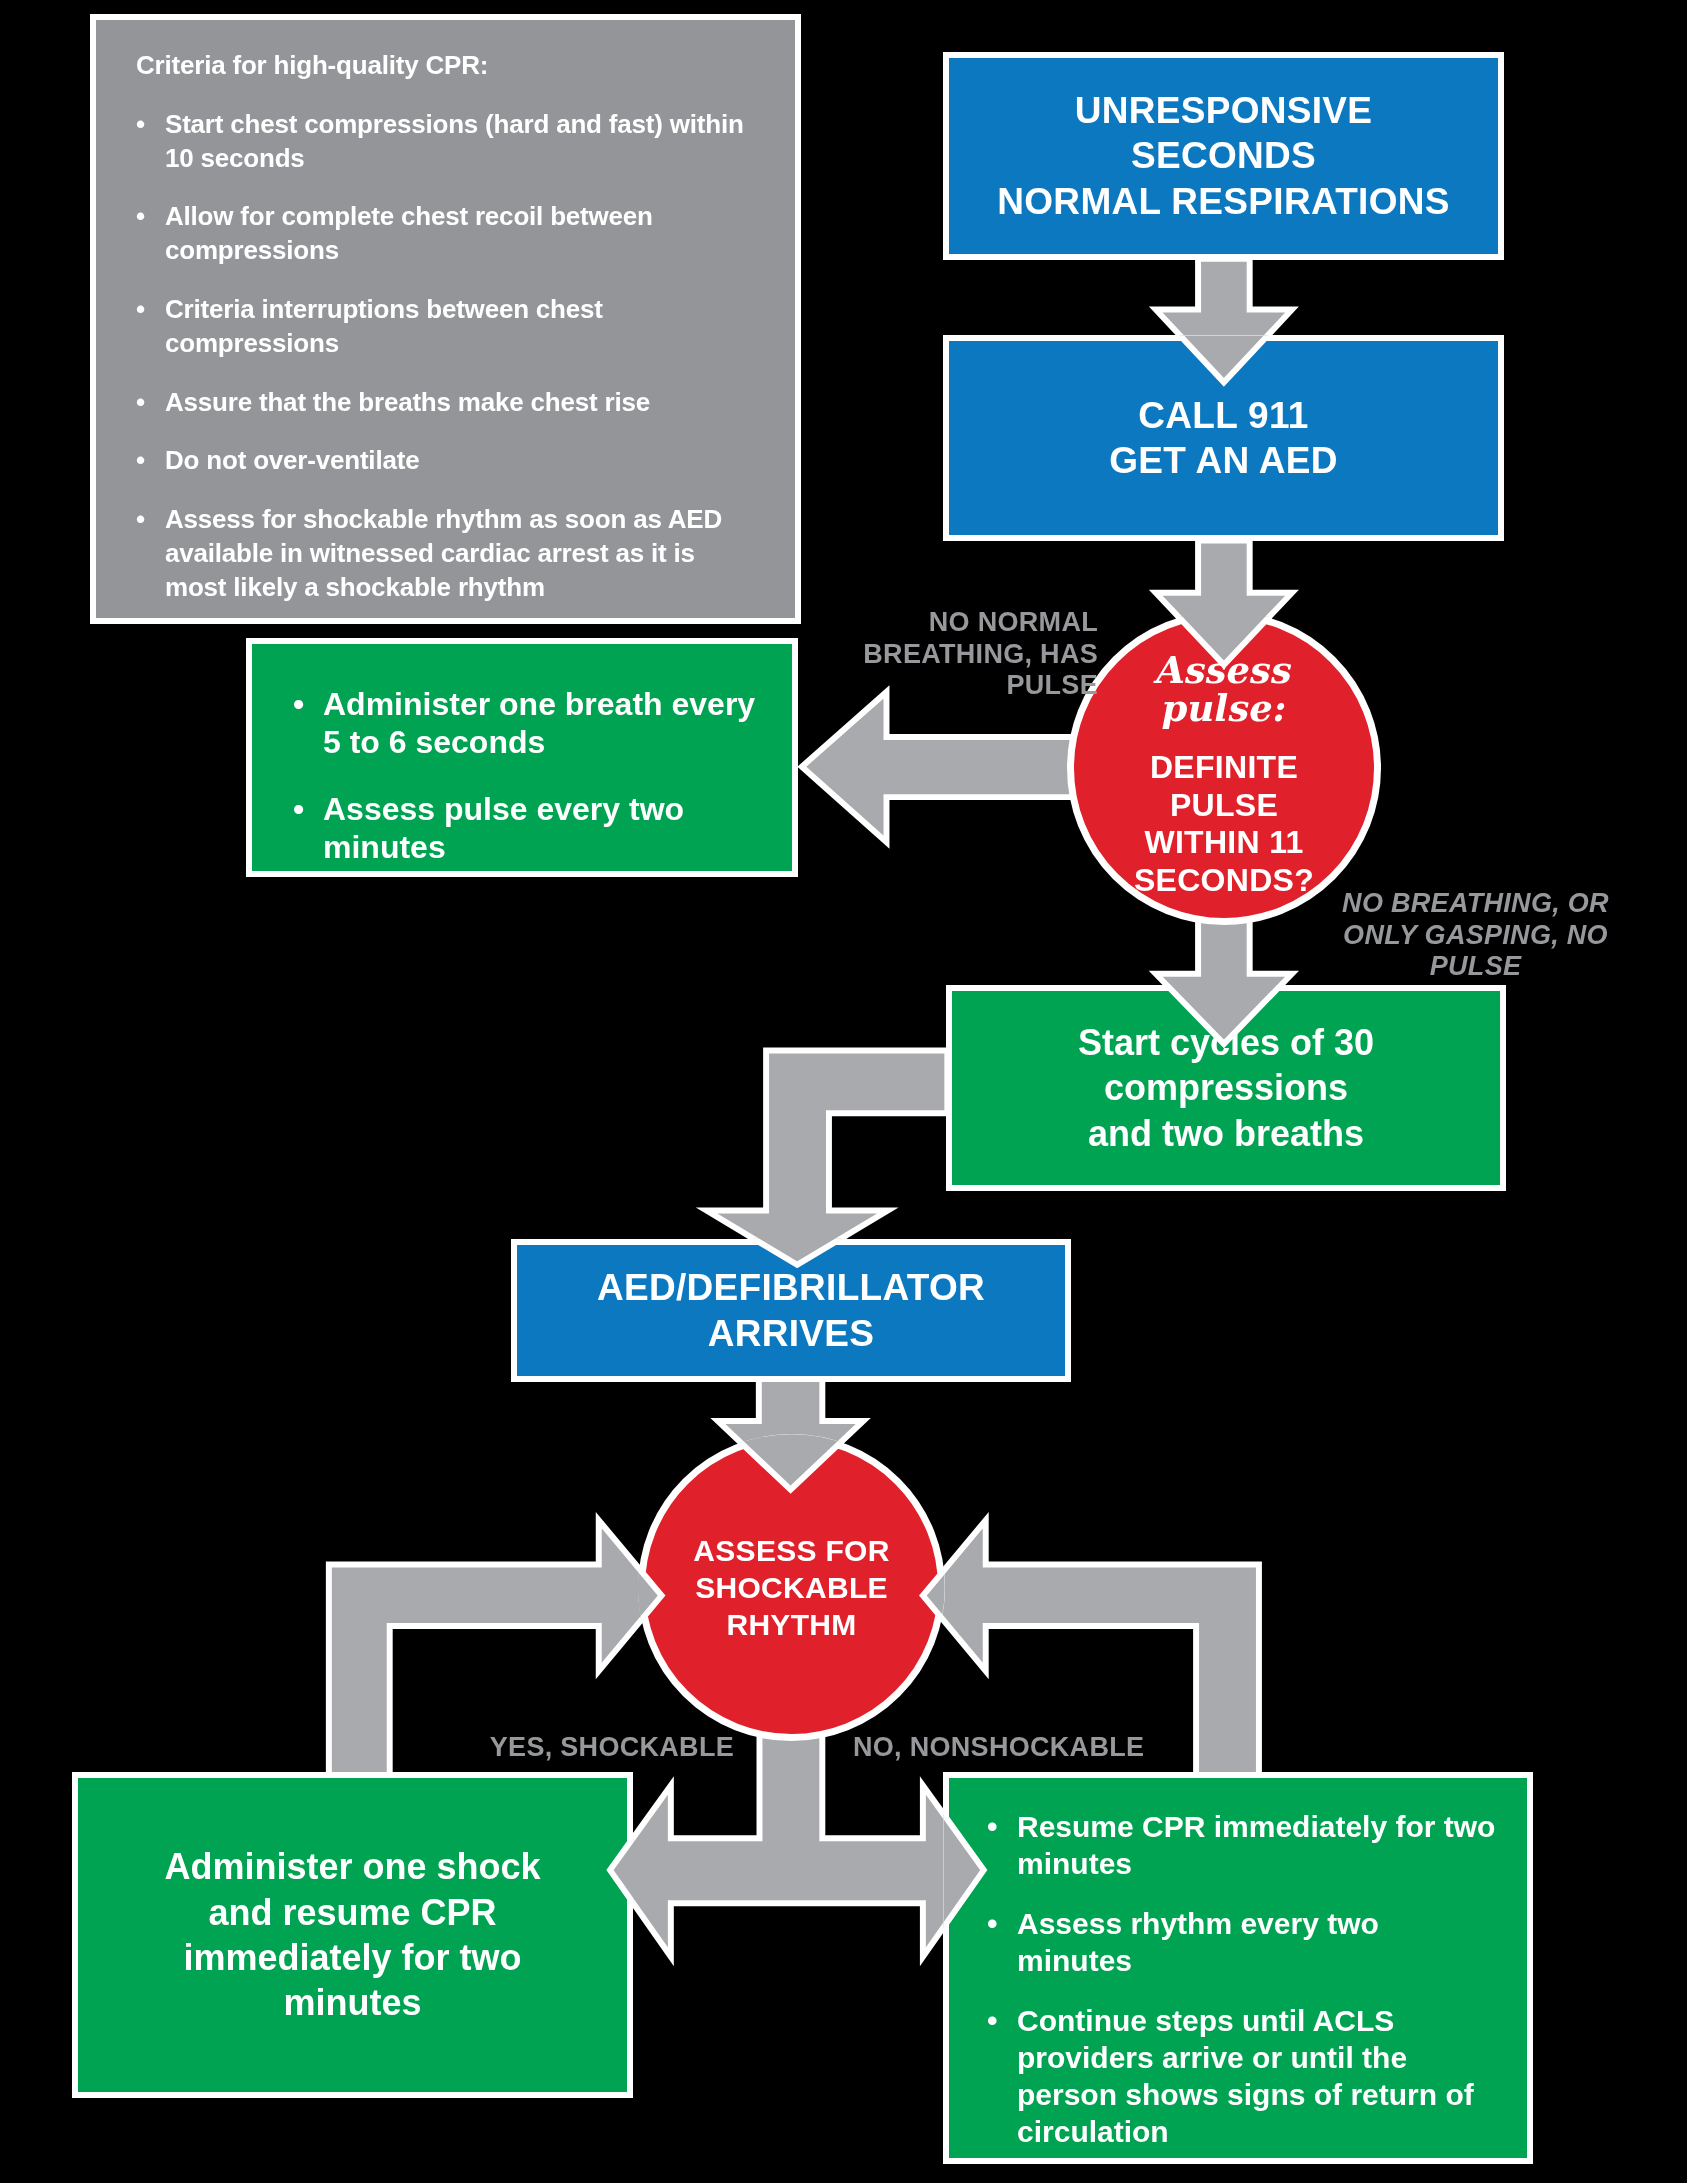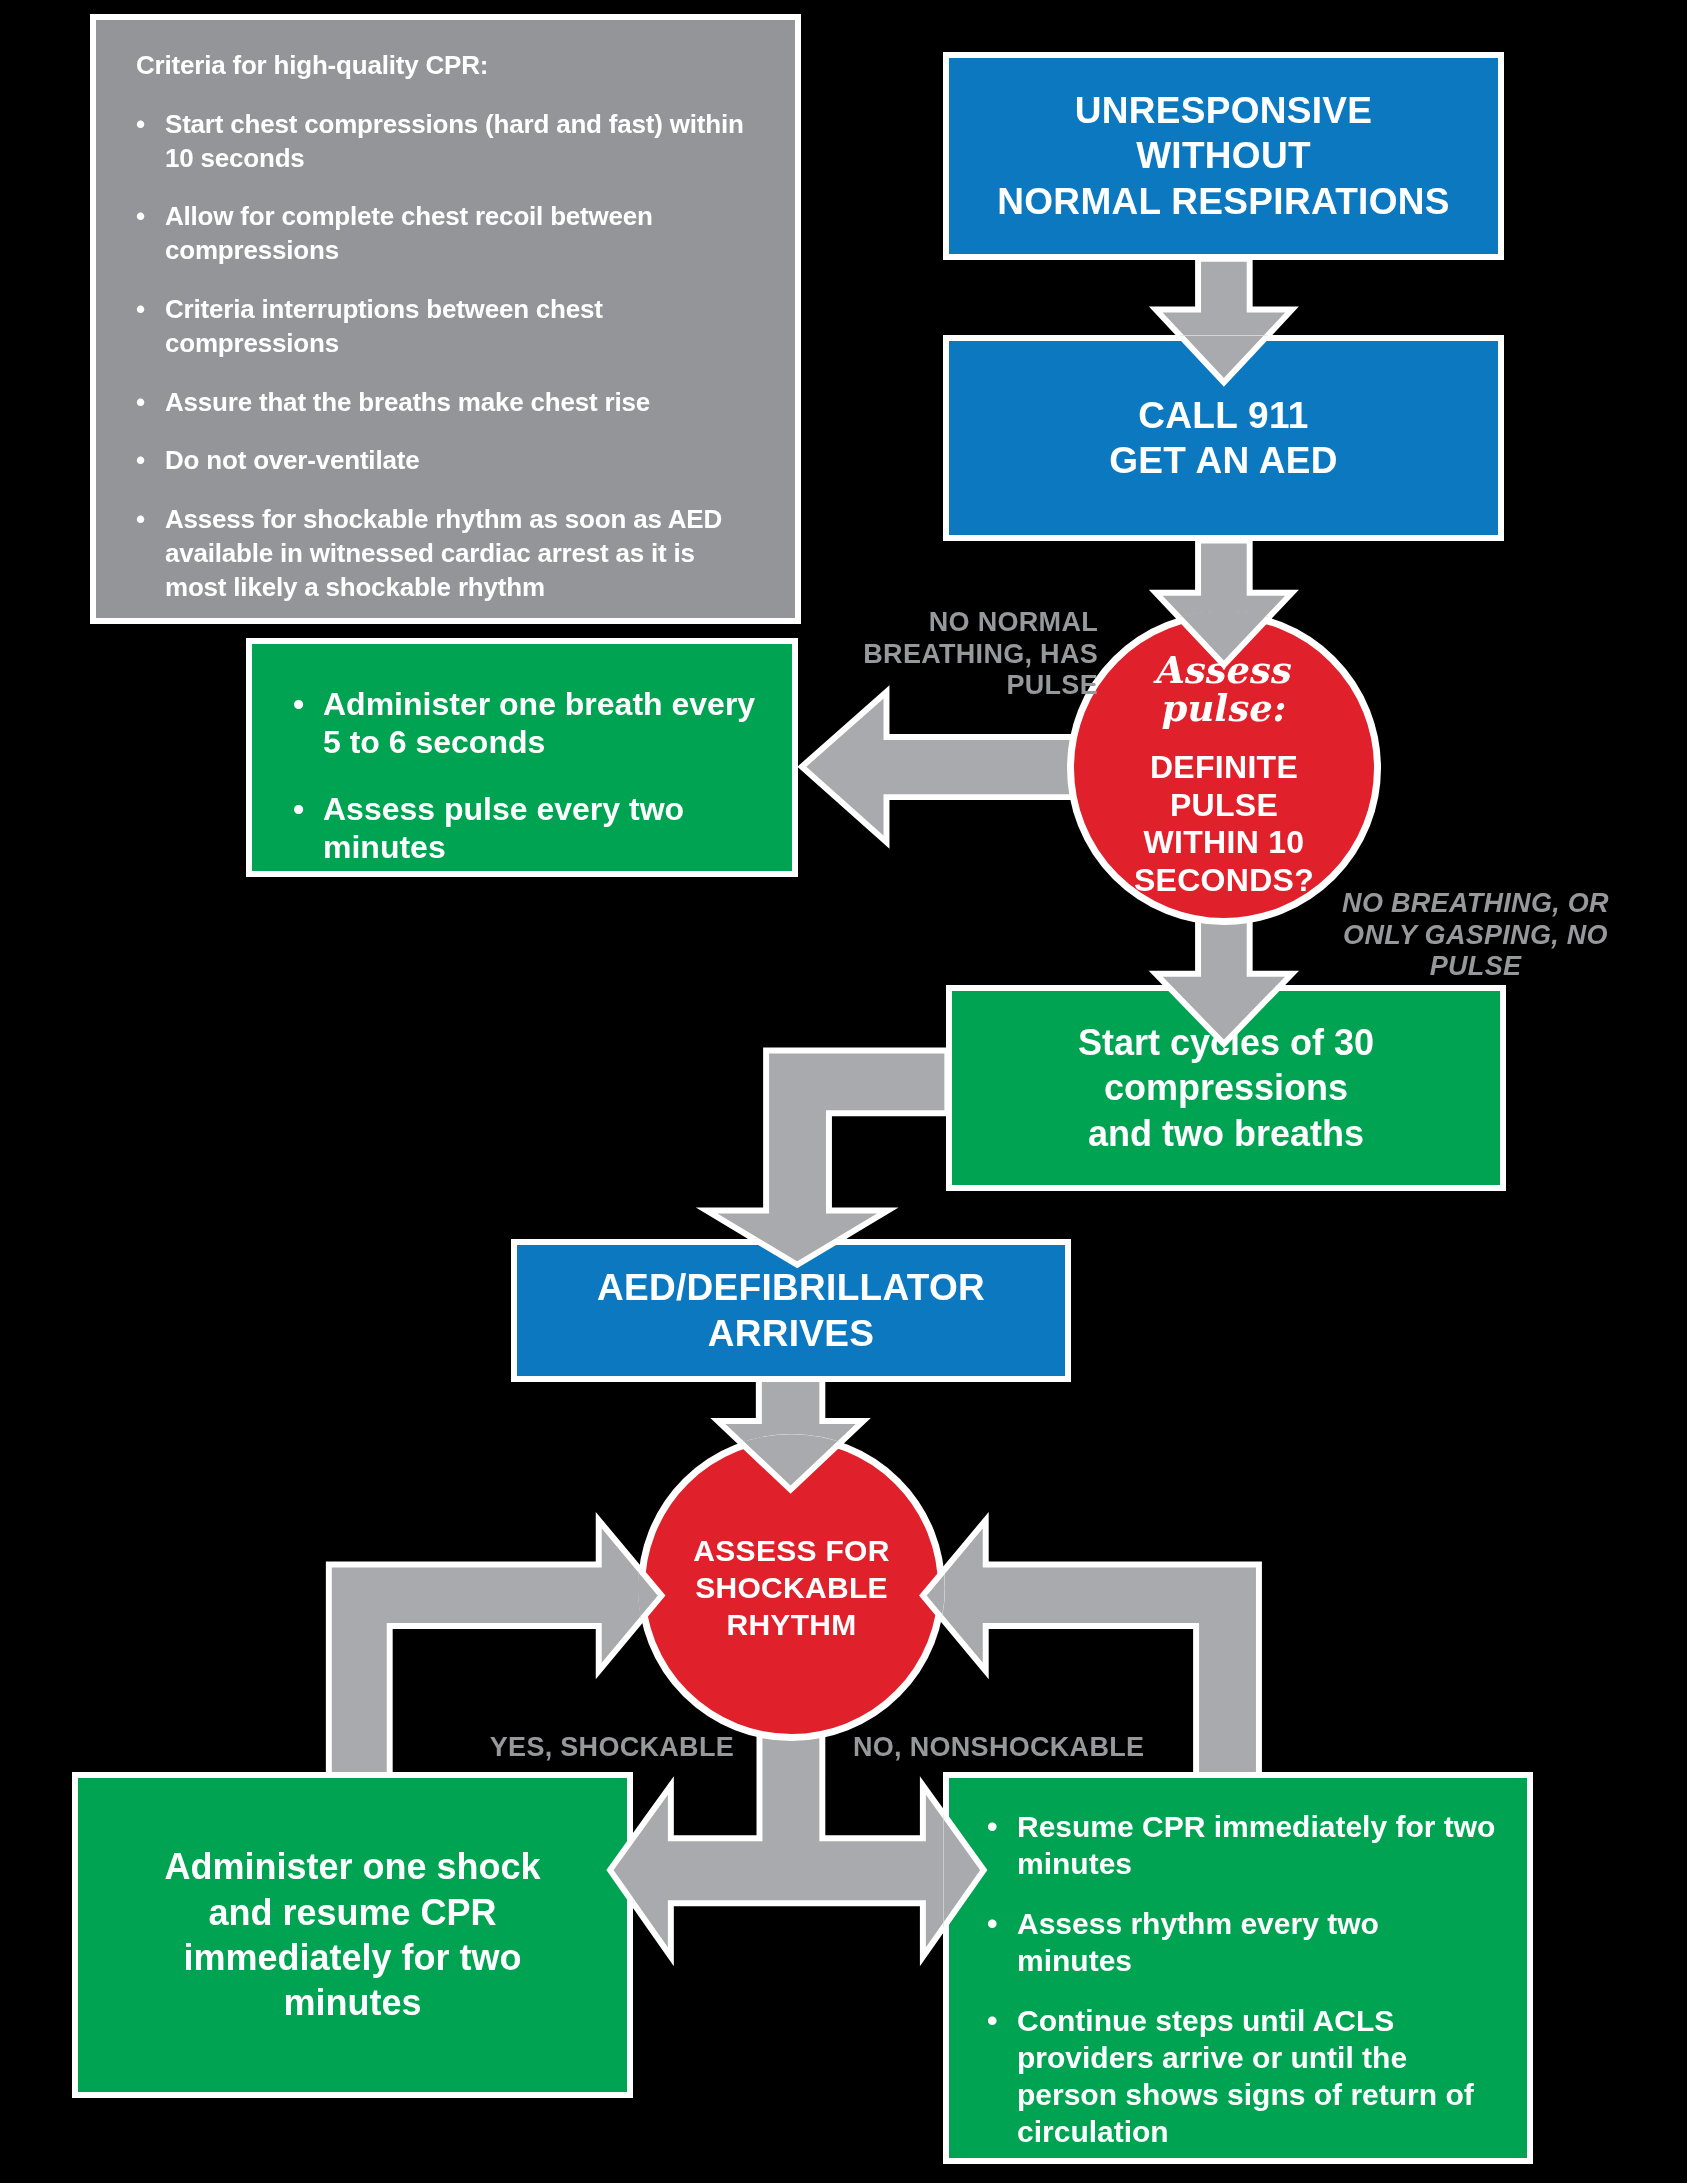--- a/index.html
+++ b/index.html
@@ -116,39 +116,39 @@
       <span>Do not over-ventilate</span>
     </div>
     <div class="c-item">
       <span class="c-dot">•</span>
       <span>Assess for shockable rhythm as soon as AED available in witnessed cardiac arrest as it is most likely a shockable rhythm</span>
     </div>
   </div>
 
   <div class="box blue vcenter bigtext" style="left:943px;top:52px;width:561px;height:208px;">
     <div class="line">UNRESPONSIVE</div>
-    <div class="line">WITHOUT</div>
+    <div class="line">SECONDS</div>
     <div class="line">NORMAL RESPIRATIONS</div>
   </div>
 
   <div class="box blue vcenter bigtext" style="left:943px;top:335px;width:561px;height:206px;">
     <div class="line">CALL 911</div>
     <div class="line">GET AN AED</div>
   </div>
 
   <div class="circle" style="left:1067px;top:611px;width:314px;height:314px;">
     <div class="circle1-inner">
       <div class="serifhead">
         <div class="line">Assess</div>
         <div class="line">pulse:</div>
       </div>
       <div class="c1body">
         <div class="line">DEFINITE</div>
         <div class="line">PULSE</div>
-        <div class="line">WITHIN 10</div>
+        <div class="line">WITHIN 11</div>
         <div class="line">SECONDS?</div>
       </div>
     </div>
   </div>
 
   <div class="lbl" style="left:794px;top:607px;width:304px;text-align:right;">
     <div class="line">NO NORMAL</div>
     <div class="line">BREATHING, HAS</div>
     <div class="line">PULSE</div>
   </div>

